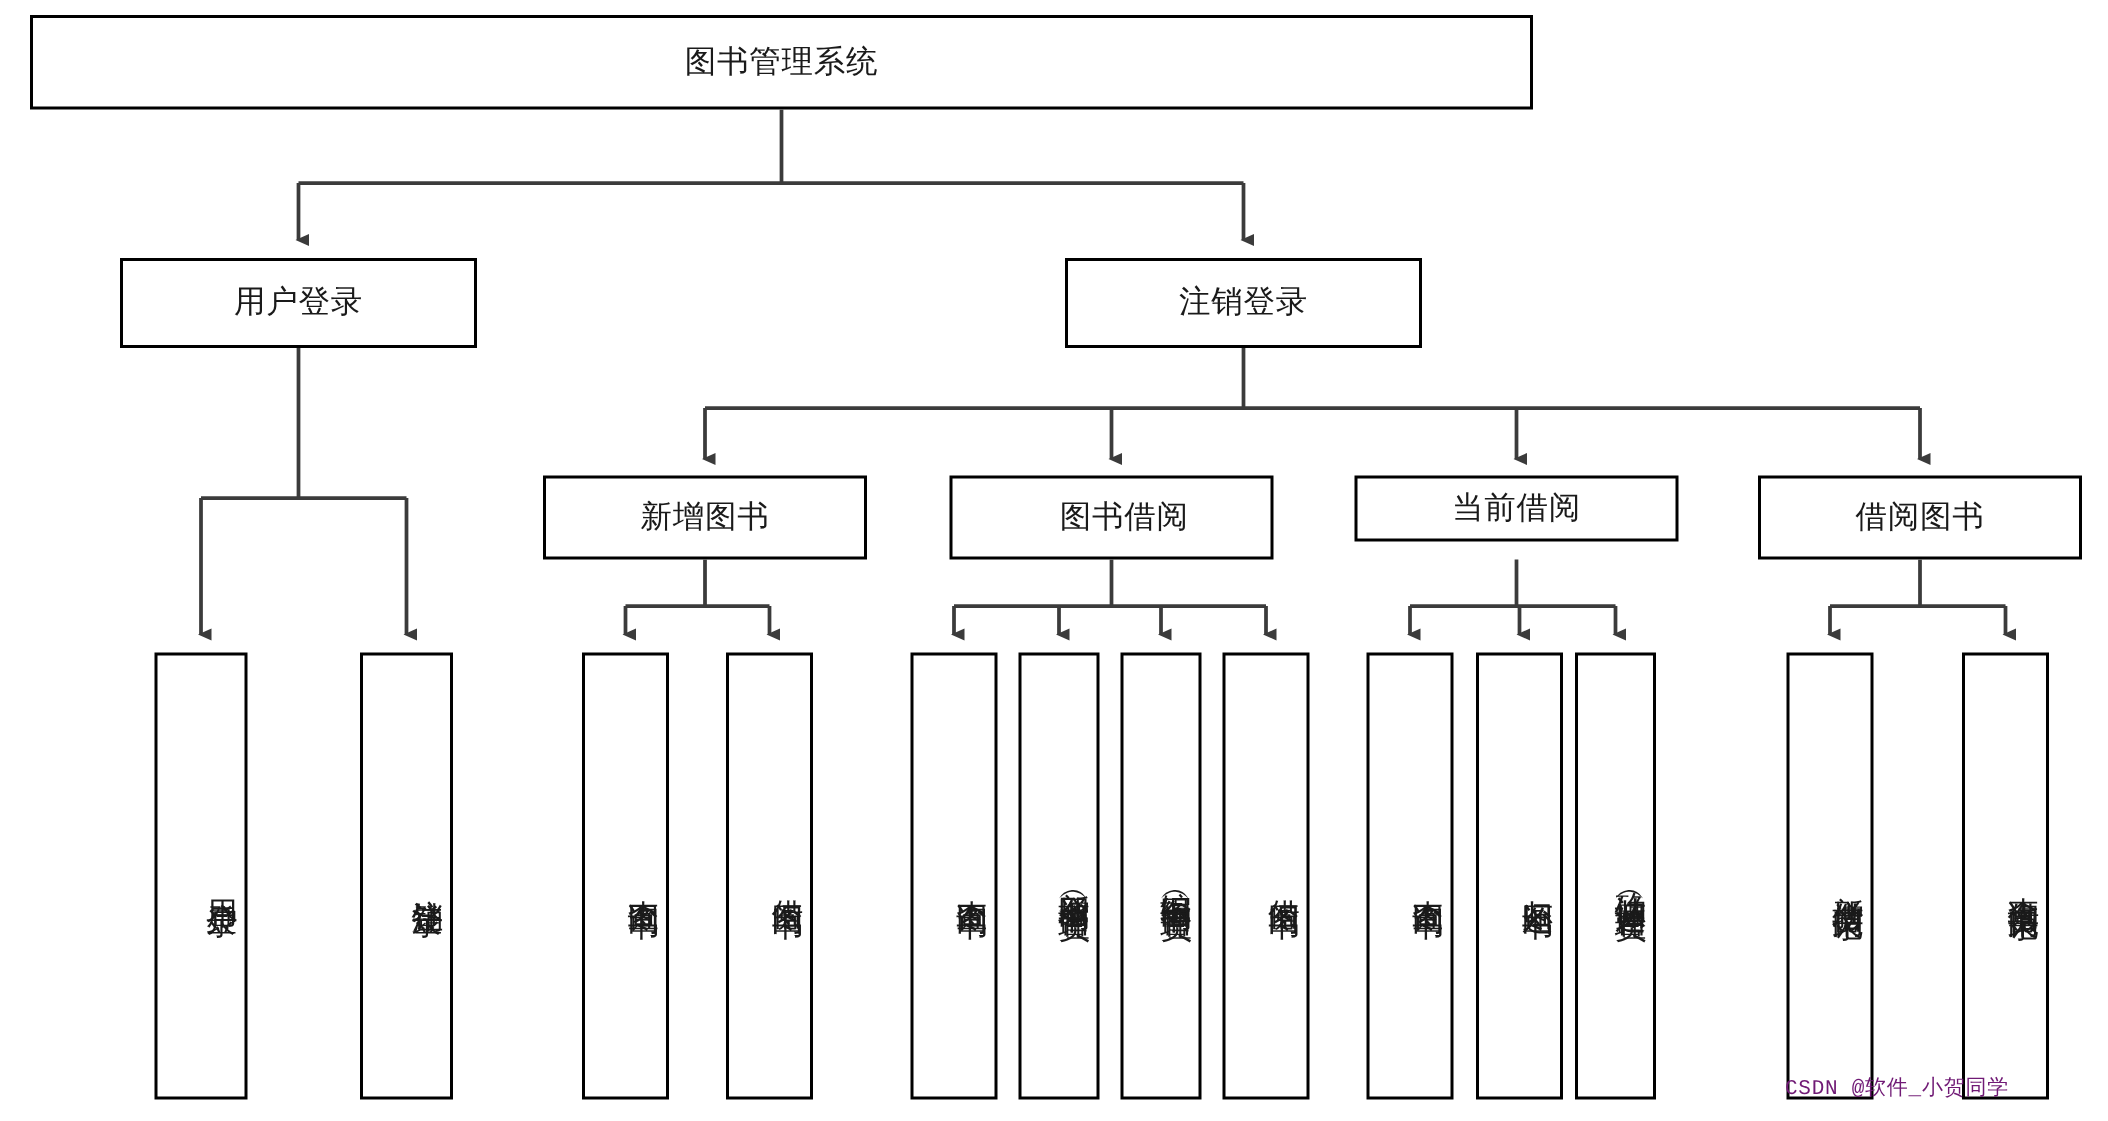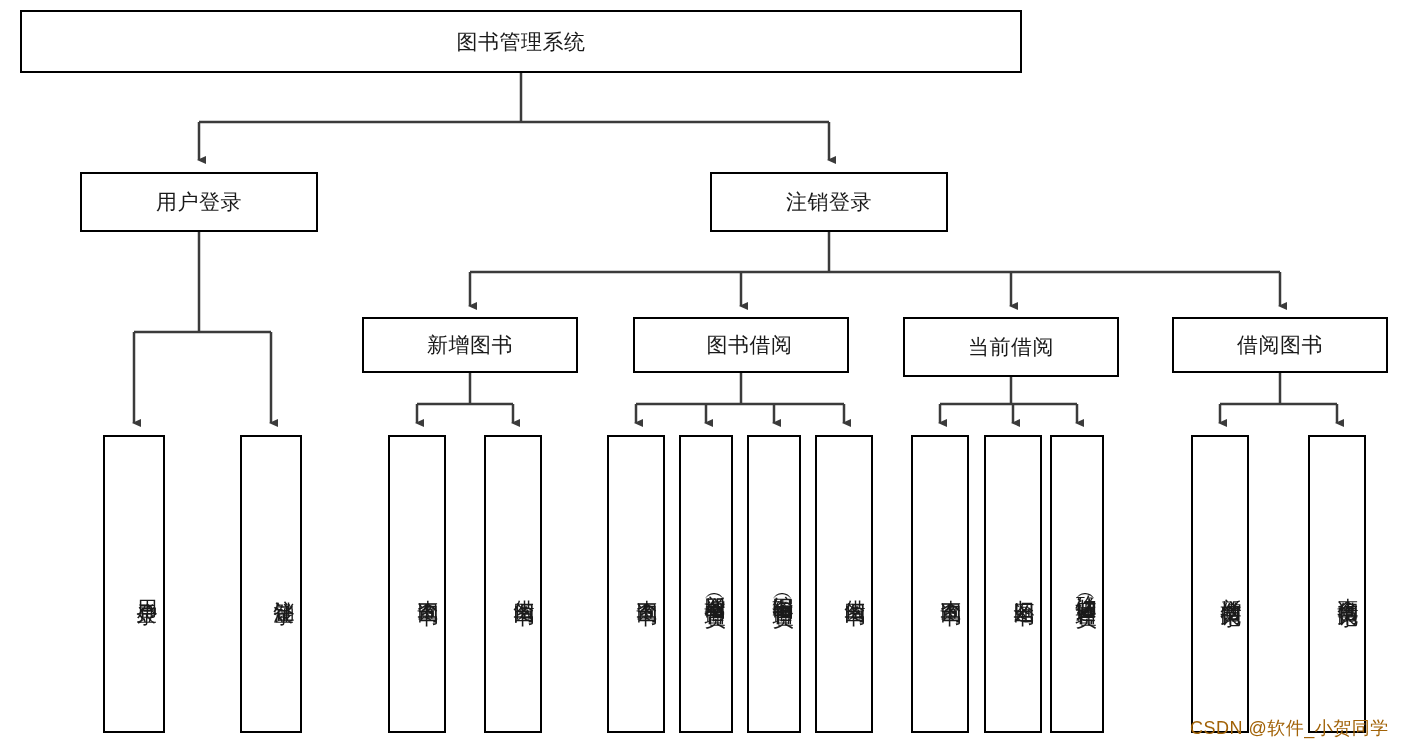--- a/index.html
+++ b/index.html
@@ -48,24 +48,25 @@
     letter-spacing: 2px;
     align-items: flex-start;
     padding-top: 6px;
     text-align: left;
   }
   .node-v-label {
     display: block;
   }
   .watermark {
     position: absolute;
-    font-size: 18px;
-    color: #a16207;
+    font-size: 14px;
+    color: #701a75;
     white-space: nowrap;
     letter-spacing: 0.5px;
+    font-family: Liberation Mono, monospace;
   }
 </style>
 </head>
 <body>
 
 <div id="canvas">
 
   <svg id="diagram-svg" viewBox="0 0 1405 747" xmlns="http://www.w3.org/2000/svg">
     <defs>
       <marker id="arrow" markerWidth="10" markerHeight="10" refX="4.5" refY="7" orient="auto" markerUnits="userSpaceOnUse">
@@ -133,21 +134,21 @@
   </div>
 
   <div class="node-box node-h" style="left:362px; top:317px; width:216px; height:56px;">
     <span>新增图书</span>
   </div>
 
   <div class="node-box node-h" style="left:633px; top:317px; width:216px; height:56px;padding-left:17px;">
     <span>图书借阅</span>
   </div>
 
-  <div class="node-box node-h" style="left:903px; top:317px; width:216px; height:60px;">
+  <div class="node-box node-h" style="left:903px; top:317px; width:216px; height:44px;">
     <span>当前借阅</span>
   </div>
 
   <div class="node-box node-h" style="left:1172px; top:317px; width:216px; height:56px;">
     <span>借阅图书</span>
   </div>
 
   <div class="node-box node-v" style="left:103px; top:435px; width:62px; height:298px;">
     <span class="node-v-label">用户登录</span>
   </div>

